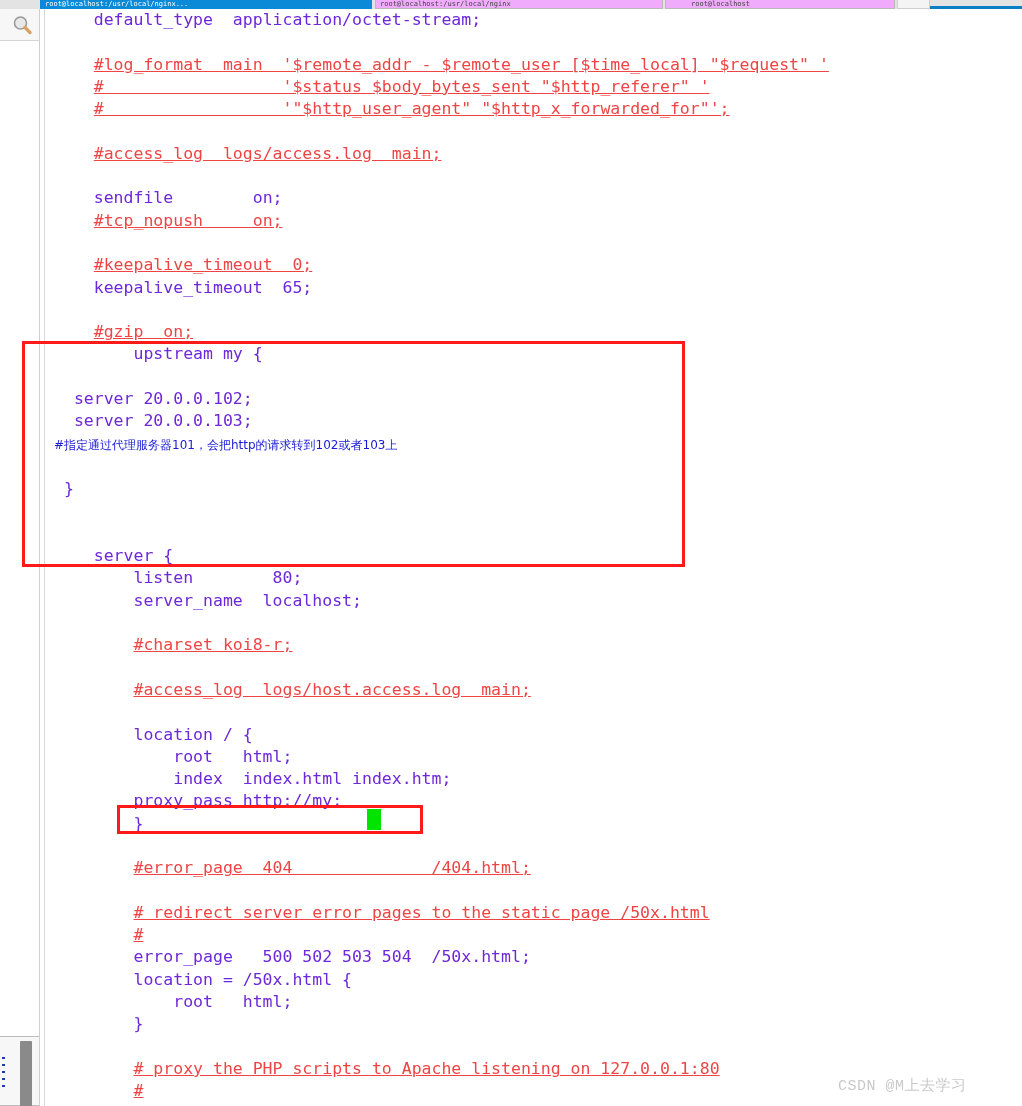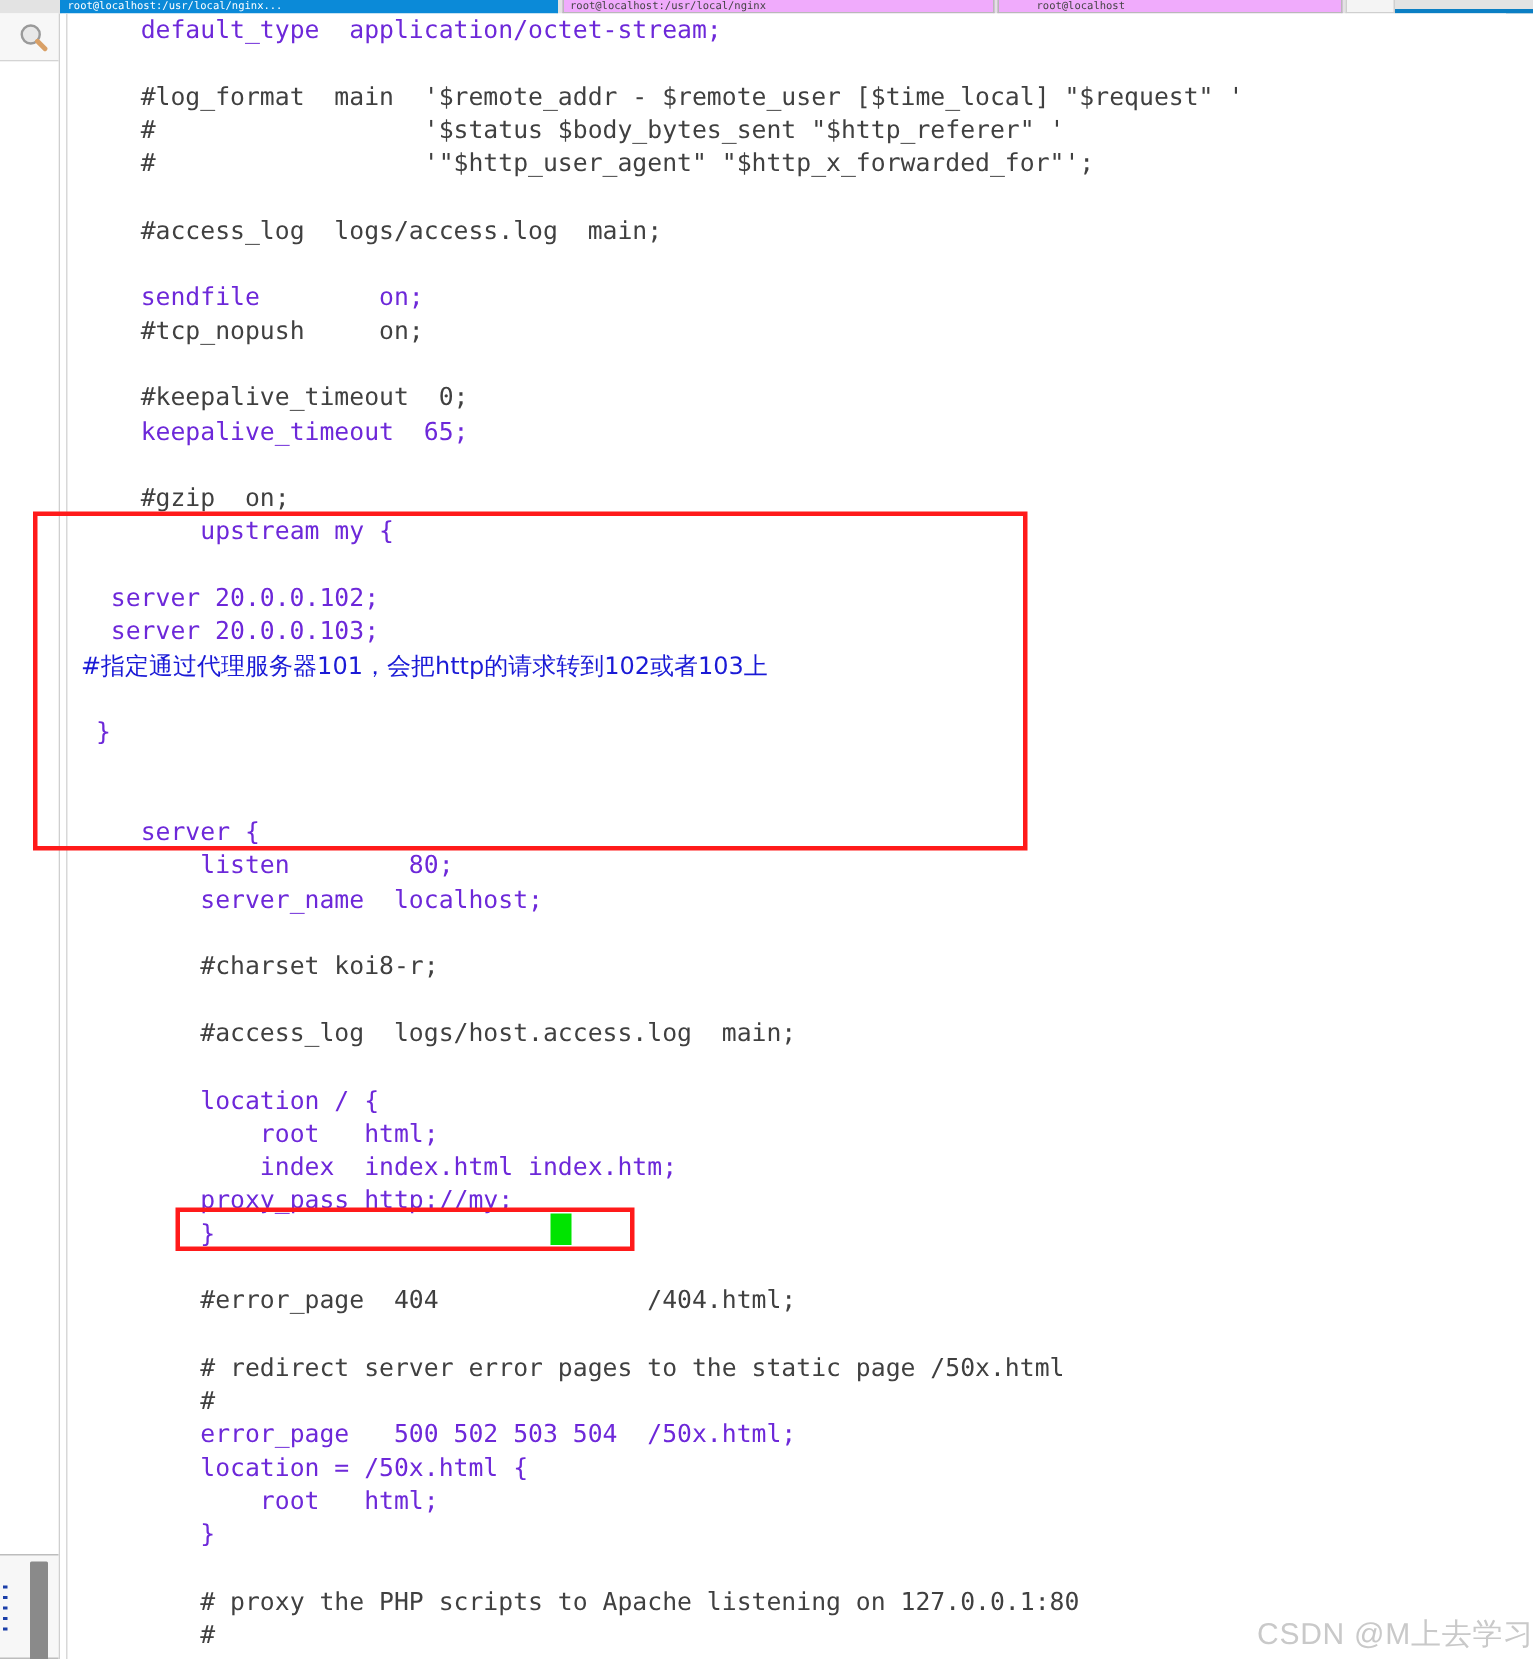--- a/index.html
+++ b/index.html
@@ -70,23 +70,23 @@
   }
   pre#code{
     margin:0;padding:0;
     font-family:"DejaVu Sans Mono","Liberation Mono",monospace;
     font-size:16.5px;
     line-height:22.3px;
     letter-spacing:0px;
     color:#000000;
     white-space:pre;
   }
-  .c{color:#404040;}          
+  .c{color:#ef4444;text-decoration:underline;}          
   .k{color:#6d28d9;}          
-  .cjk{font-family:"DejaVu Sans","Liberation Sans",sans-serif;font-size:16px;color:#1a1ad6;}
+  .cjk{font-family:"DejaVu Sans","Liberation Sans",sans-serif;font-size:12px;color:#1a1ad6;}
 
   
   .redbox{
     position:absolute;border:3px solid #ff1a1a;box-sizing:border-box;
     background:transparent;pointer-events:none;
   }
   #redbox-upstream{left:22px;top:341px;width:663px;height:226px;}
   #redbox-proxypass{left:117px;top:805px;width:306px;height:29px;}
 
   #cursor-block{
@@ -94,22 +94,22 @@
     background:#00e400;
   }
   #bottom-scroll{
     position:absolute;left:20px;top:1032px;width:12px;height:66px;
     background:#8a8a8a;border-radius:1px;
   }
 
   
   #watermark{
     position:absolute;left:838px;top:1076px;
-    font-family:Liberation Sans, sans-serif;
-    font-size:20px;color:#c9c9c9;letter-spacing:0.5px;
+    font-family:Liberation Mono, monospace;
+    font-size:15px;color:#c9c9c9;letter-spacing:0.5px;
     white-space:nowrap;user-select:none;
   }
 </style>
 </head>
 <body>
 
 <div id="app">
 
   <div id="tabstrip">
     <div class="tab active" style="left:40px;width:332px;">root@localhost:/usr/local/nginx...</div>

